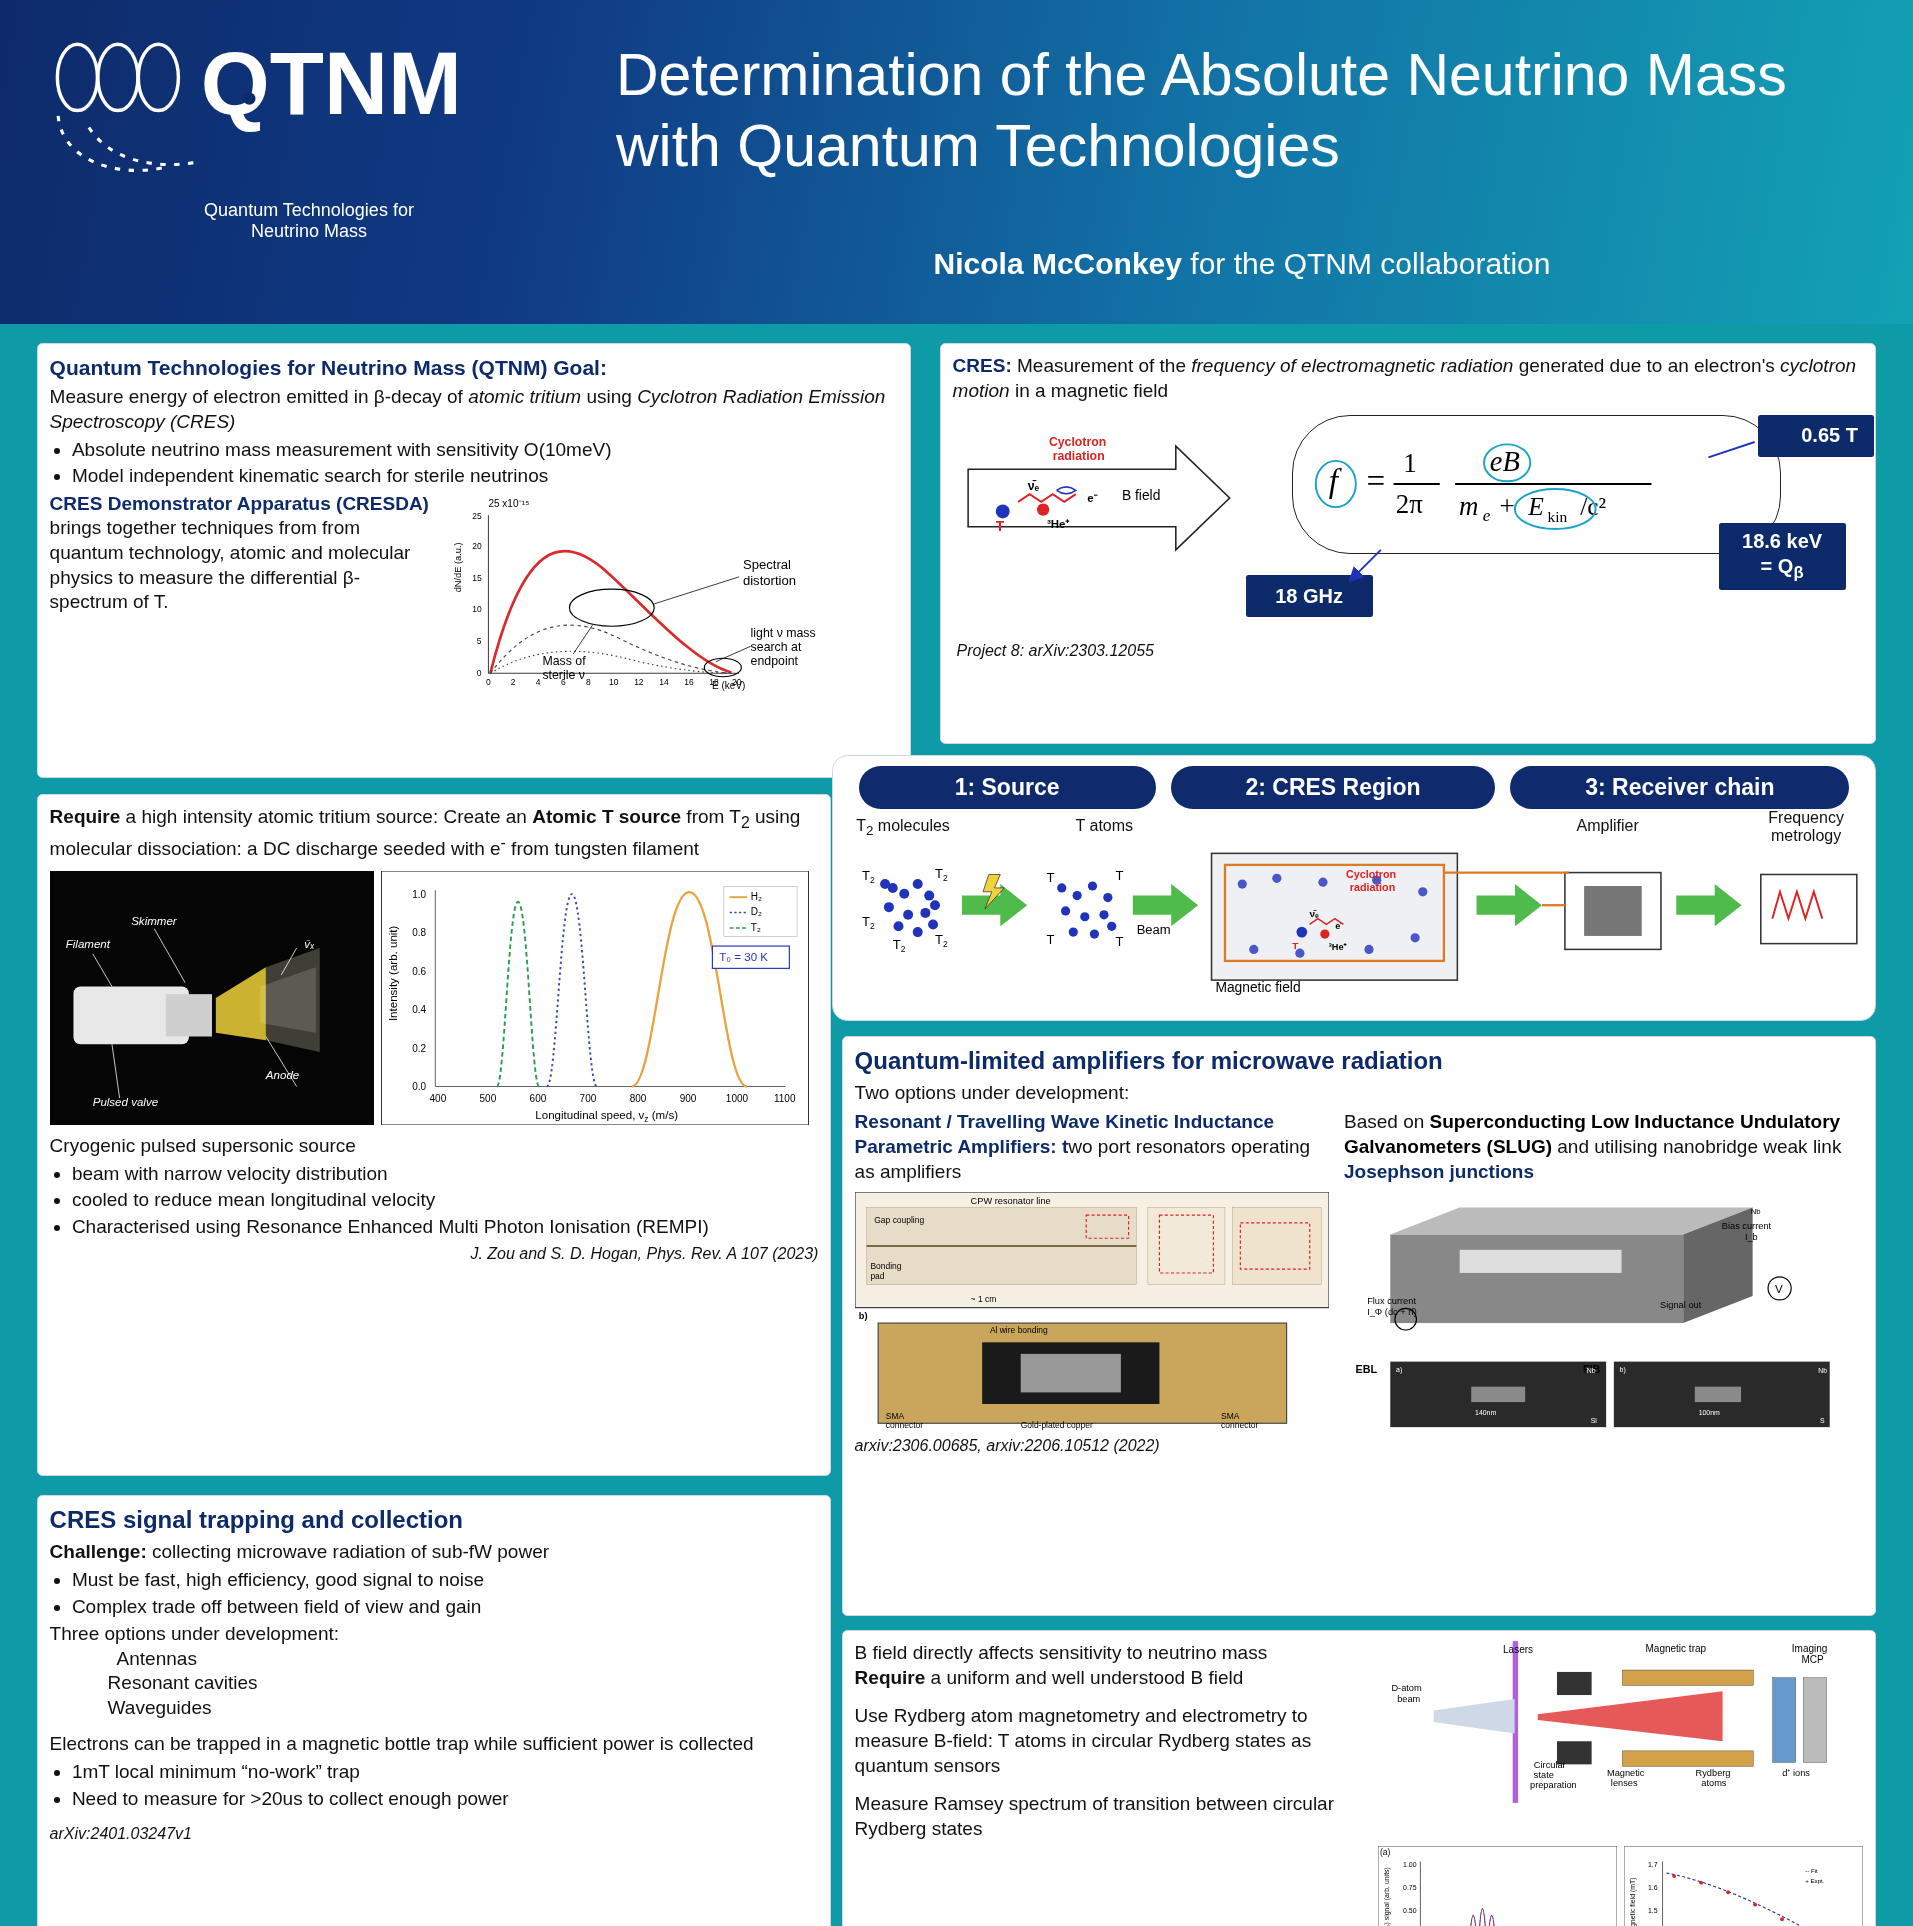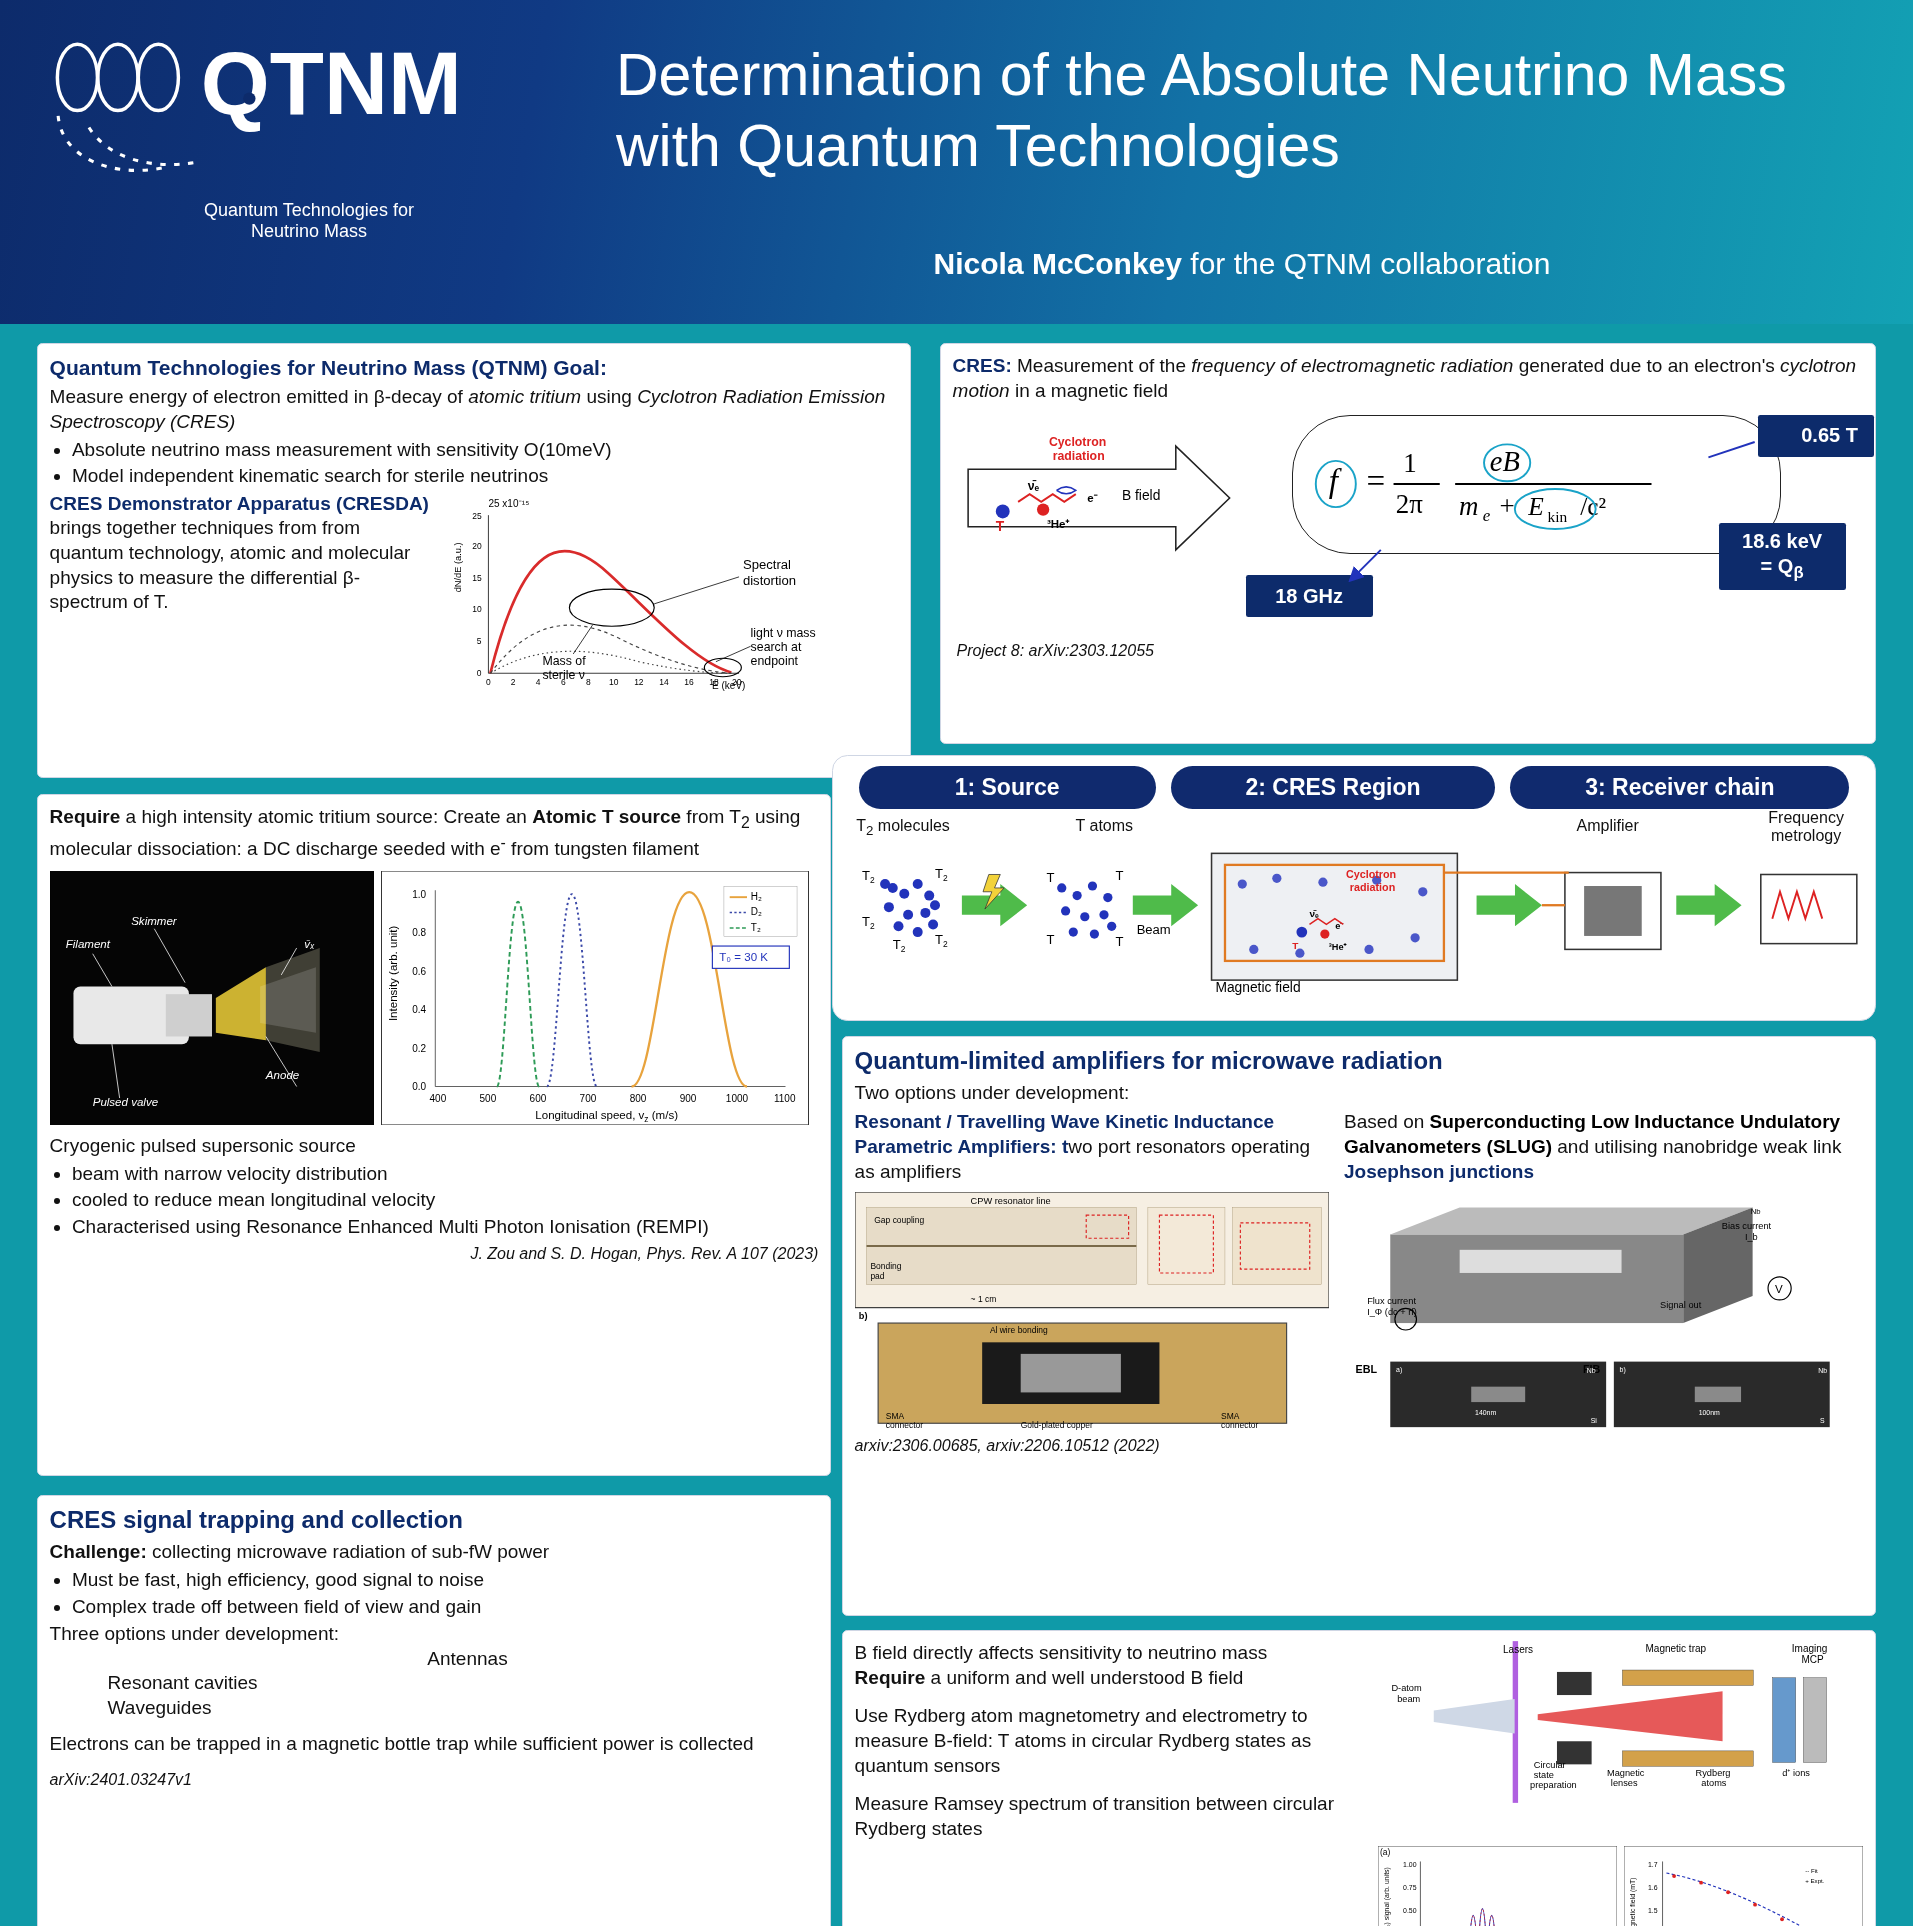--- a/index.html
+++ b/index.html
@@ -384,24 +384,28 @@
 <div class="panel" style="left:37px; top:1495px; width:794px; height:555px;">
   <h2>CRES signal trapping and collection</h2>
   <div class="ptxt">
     <b>Challenge:</b><span> collecting microwave radiation of sub-fW power</span>
   </div>
   <ul class="bul">
     <li>Must be fast, high efficiency, good signal to noise</li>
     <li>Complex trade off between field of view and gain</li>
   </ul>
   <div class="ptxt">Three options under development:</div>
-  <div class="ptxt" style="margin-left:67px;text-align:center;">Antennas</div>
+  <div class="ptxt" style="margin-left:67px;">Antennas</div>
   <div class="ptxt" style="margin-left:58px;">Resonant cavities</div>
   <div class="ptxt" style="margin-left:58px;">Waveguides</div>
   <div class="ptxt" style="margin-top:11.6px;">Electrons can be trapped in a magnetic bottle trap while sufficient power is collected</div>
+  <ul class="bul">
+    <li>1mT local minimum “no-work” trap</li>
+    <li>Need to measure for &gt;20us to collect enough power</li>
+  </ul>
   <div class="cite" style="margin-top:14px;">arXiv:2401.03247v1</div>
 </div>
 
 <div class="panel" style="left:842px; top:1036px; width:1034px; height:580px;">
   <h2>Quantum-limited amplifiers for microwave radiation</h2>
   <div class="ptxt">Two options under development:</div>
   <div style="display:flex;gap:15.4px;margin-top:4.6px;">
     <div style="width:474px;">
       <div class="ptxt">
         <b style="color:#0d2b6b;">Resonant / Travelling Wave Kinetic Inductance Parametric Amplifiers: t</b><span>wo port resonators operating as amplifiers</span>

